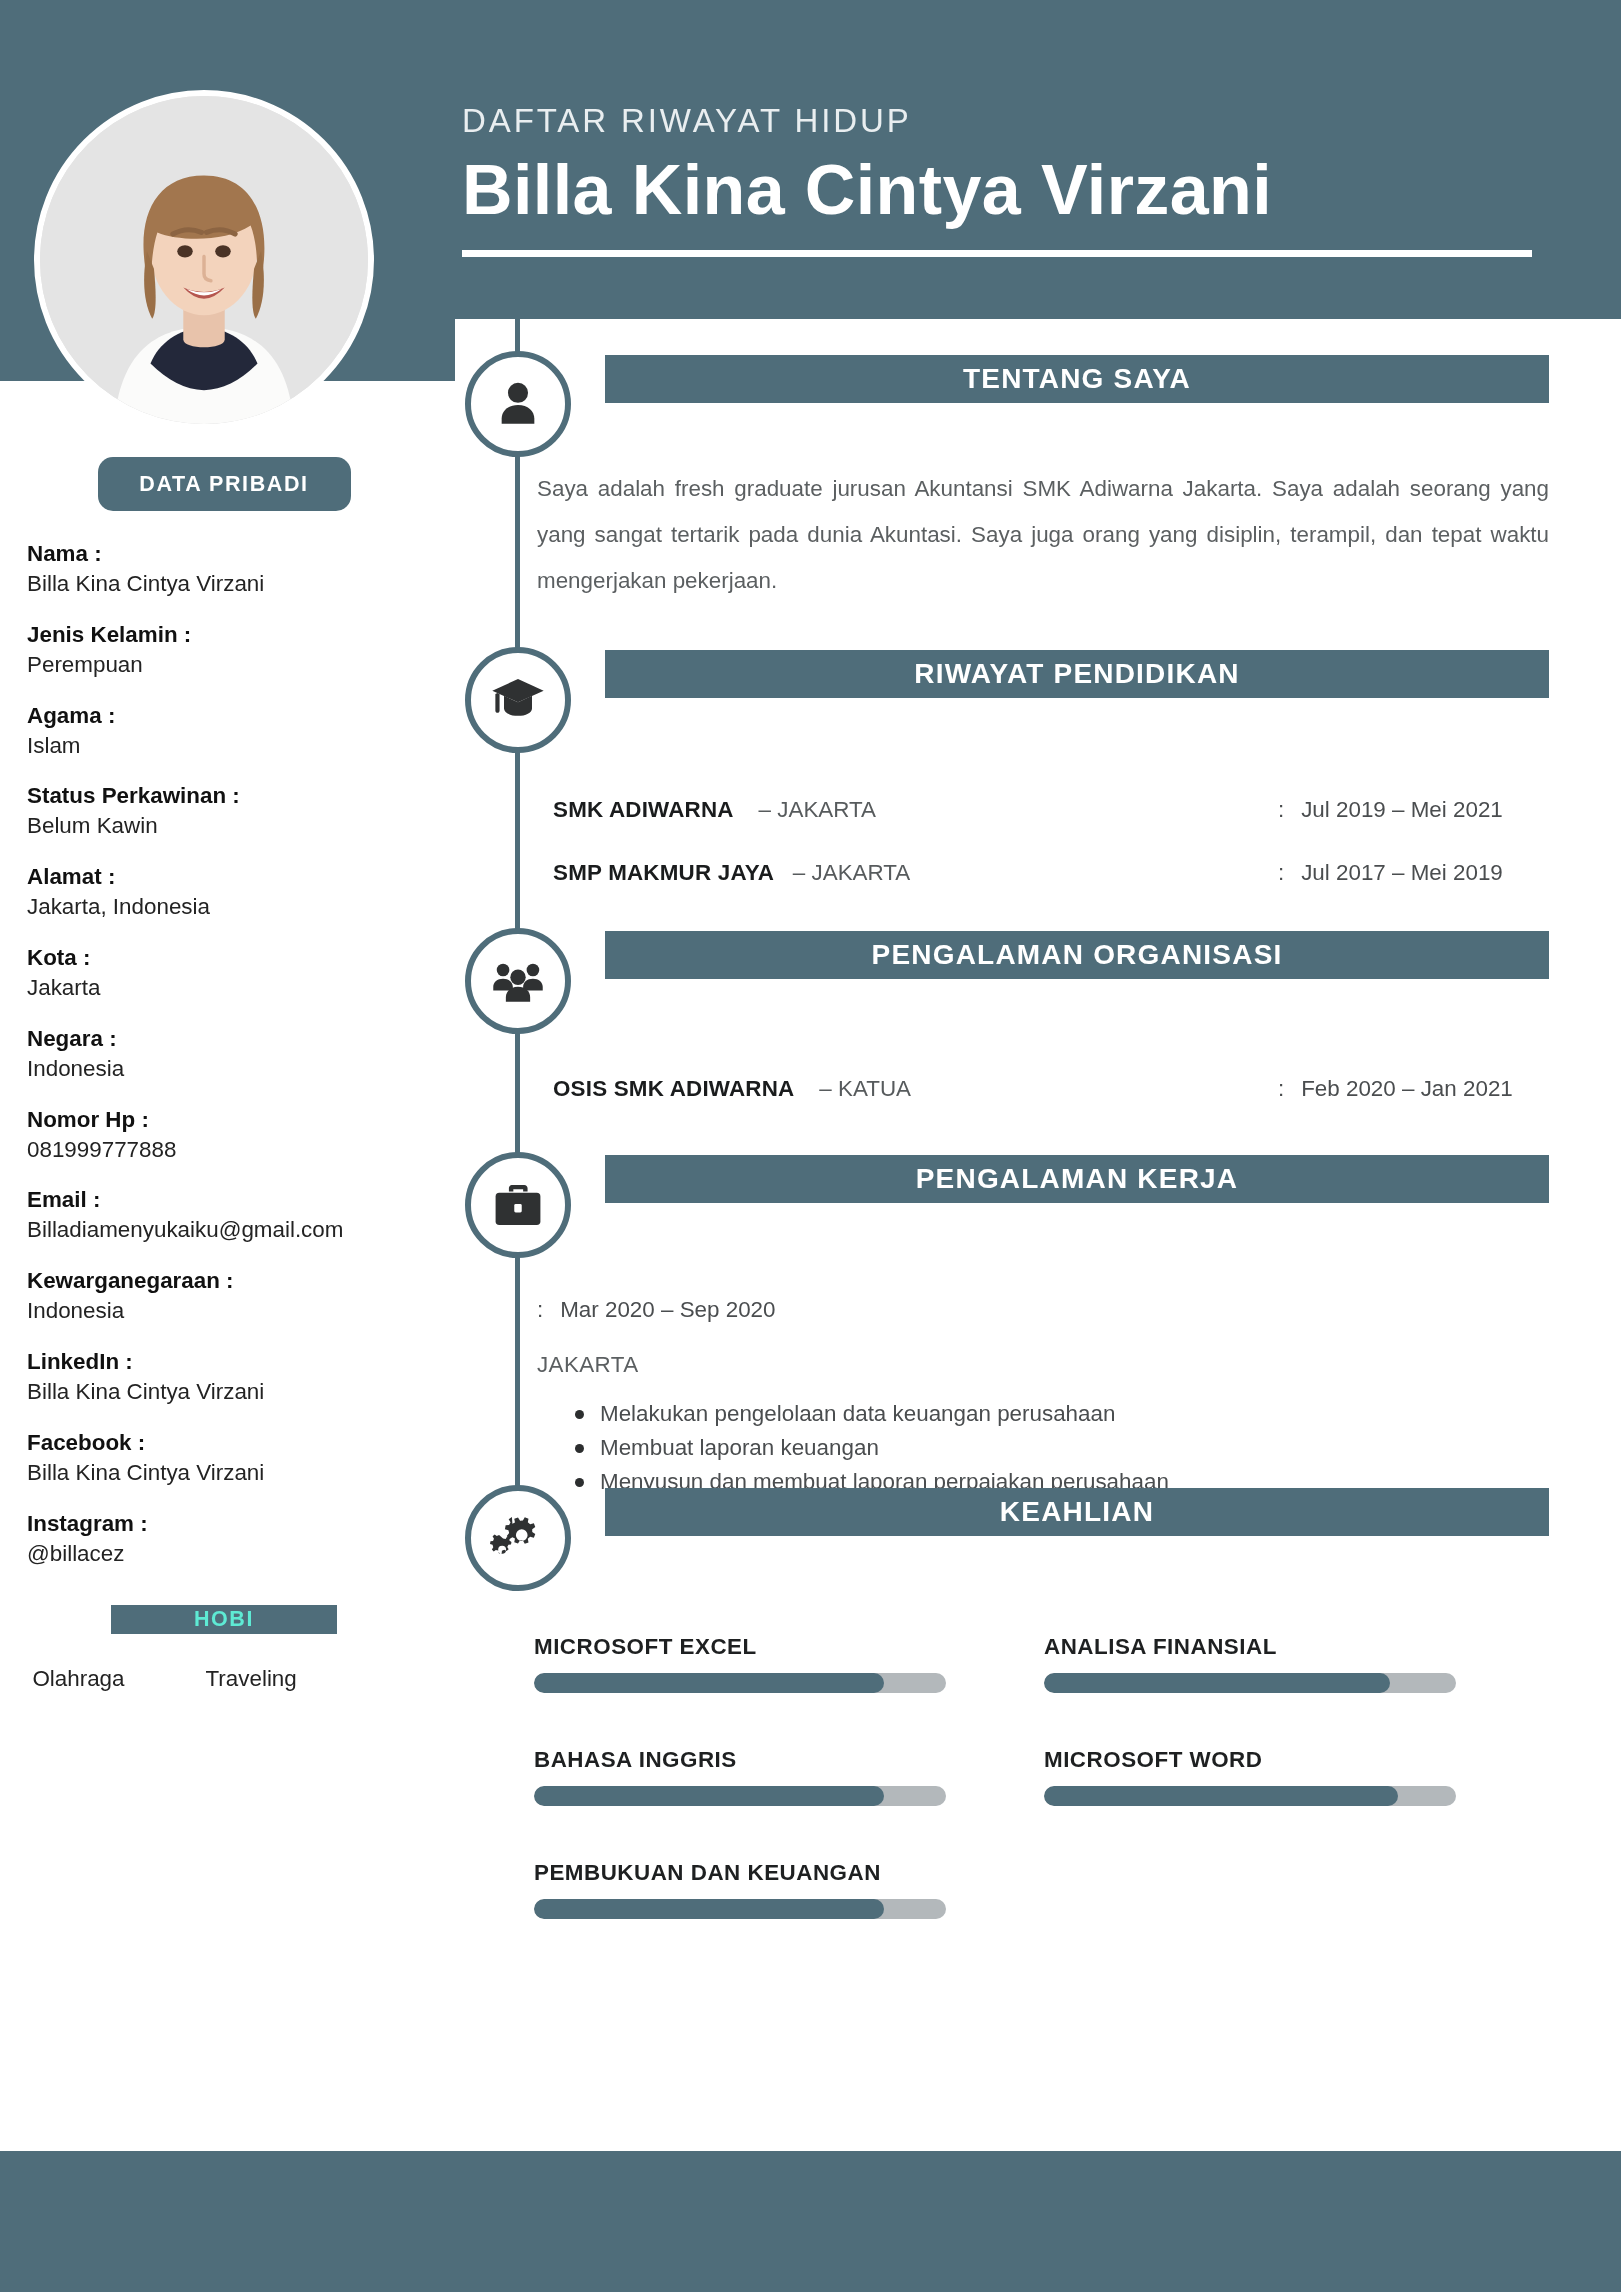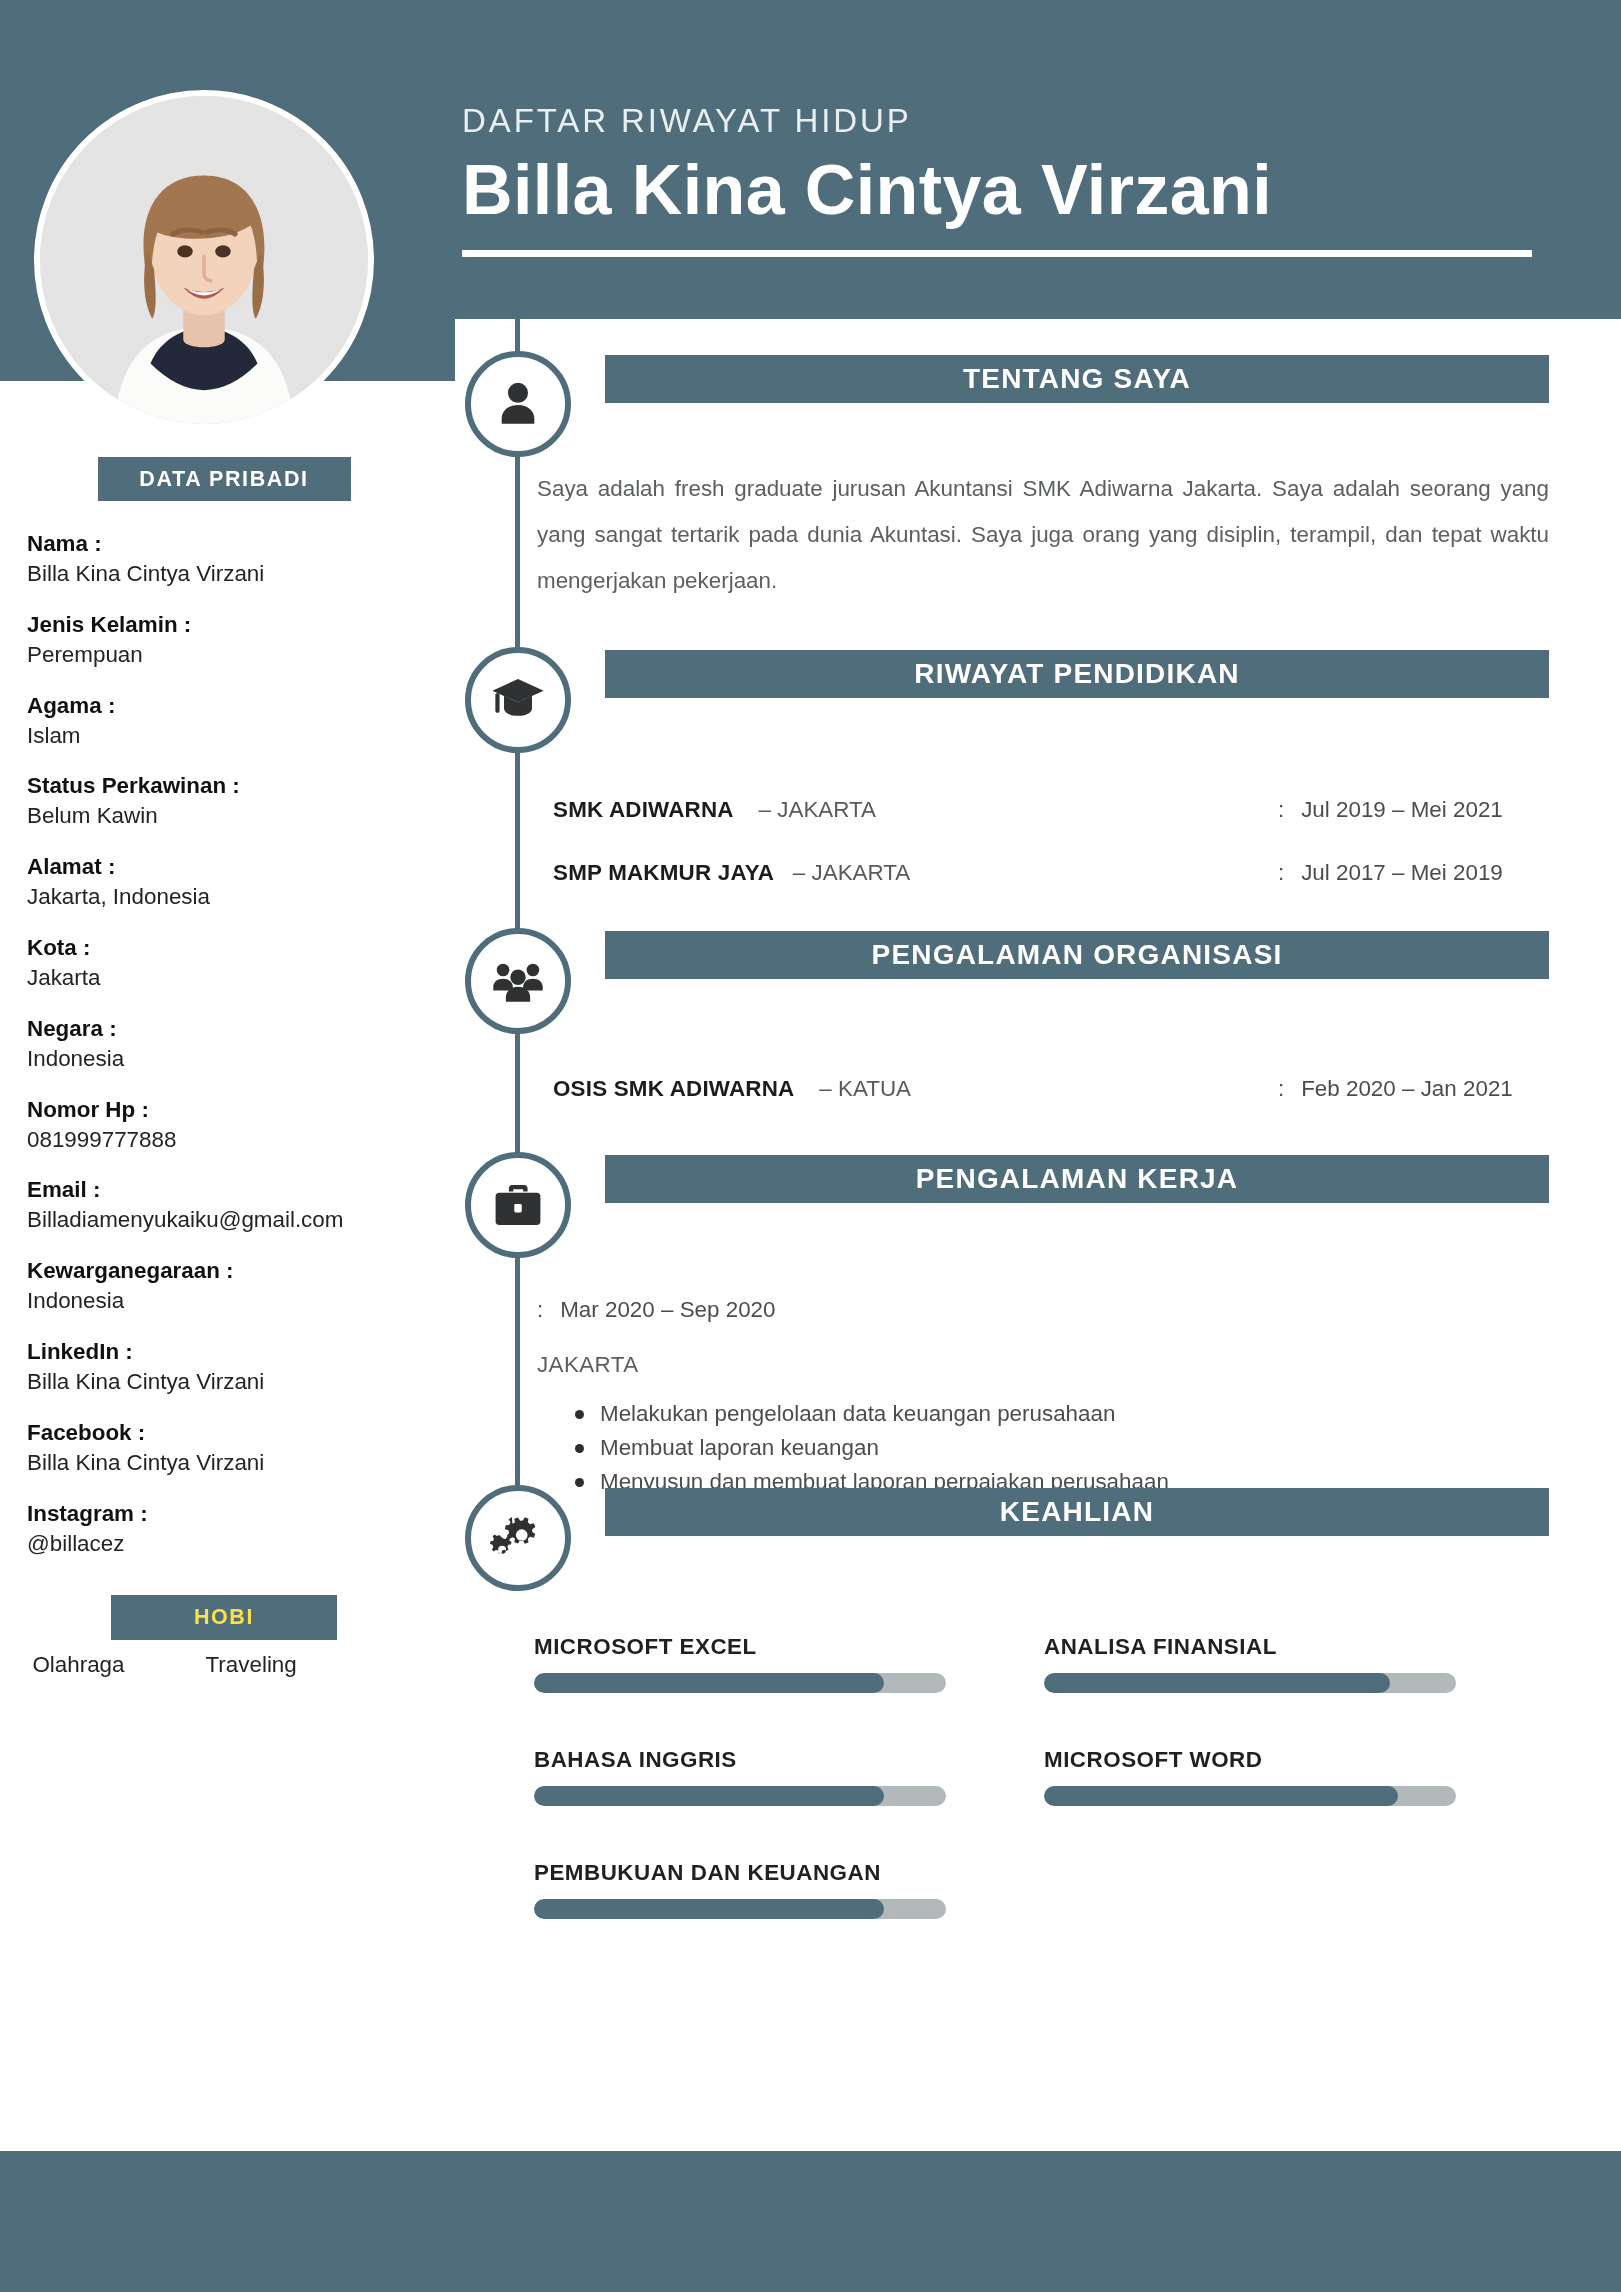--- a/index.html
+++ b/index.html
@@ -76,59 +76,60 @@
 
   
   .sidebar {
     position: absolute;
     left: 0; top: 457px;
     width: 448px;
     padding: 0 27px 0 27px;
   }
   .side-badge {
     width: 253px;
-    height: 44px;
+    height: 54px;
     background: #4F6D7A;
     color: #ffffff;
     font-size: 21.5px;
     font-weight: 700;
     letter-spacing: 1.6px;
     display: flex;
     align-items: center;
     justify-content: center;
     margin: 0 auto 29px auto;
+    border-radius: 15px;
   }
   .field { margin-bottom: 23px; }
   .field-label {
     font-size: 22.4px;
     font-weight: 700;
     color: #111111;
     line-height: 1.22;
   }
   .field-value {
     font-size: 22.4px;
     font-weight: 400;
     color: #232323;
     line-height: 1.24;
     margin-top: 2.7px;
     word-break: break-word;
   }
 
   .hobi-badge {
     width: 226px;
-    height: 45px;
-    background: #4F6D7A;
-    color: #fde047;
+    height: 29px;
+    background: #4F6D7A;
+    color: #5eead4;
     font-size: 21.5px;
     font-weight: 700;
     letter-spacing: 1.6px;
     display: flex;
     align-items: center;
     justify-content: center;
-    margin: 38px auto 12px auto;
+    margin: 38px auto 32px auto;
   }
   .hobi-row {
     display: flex;
     gap: 81px;
     padding-left: 5.4px;
   }
   .hobi-item {
     font-size: 22.4px;
     color: #232323;
   }

